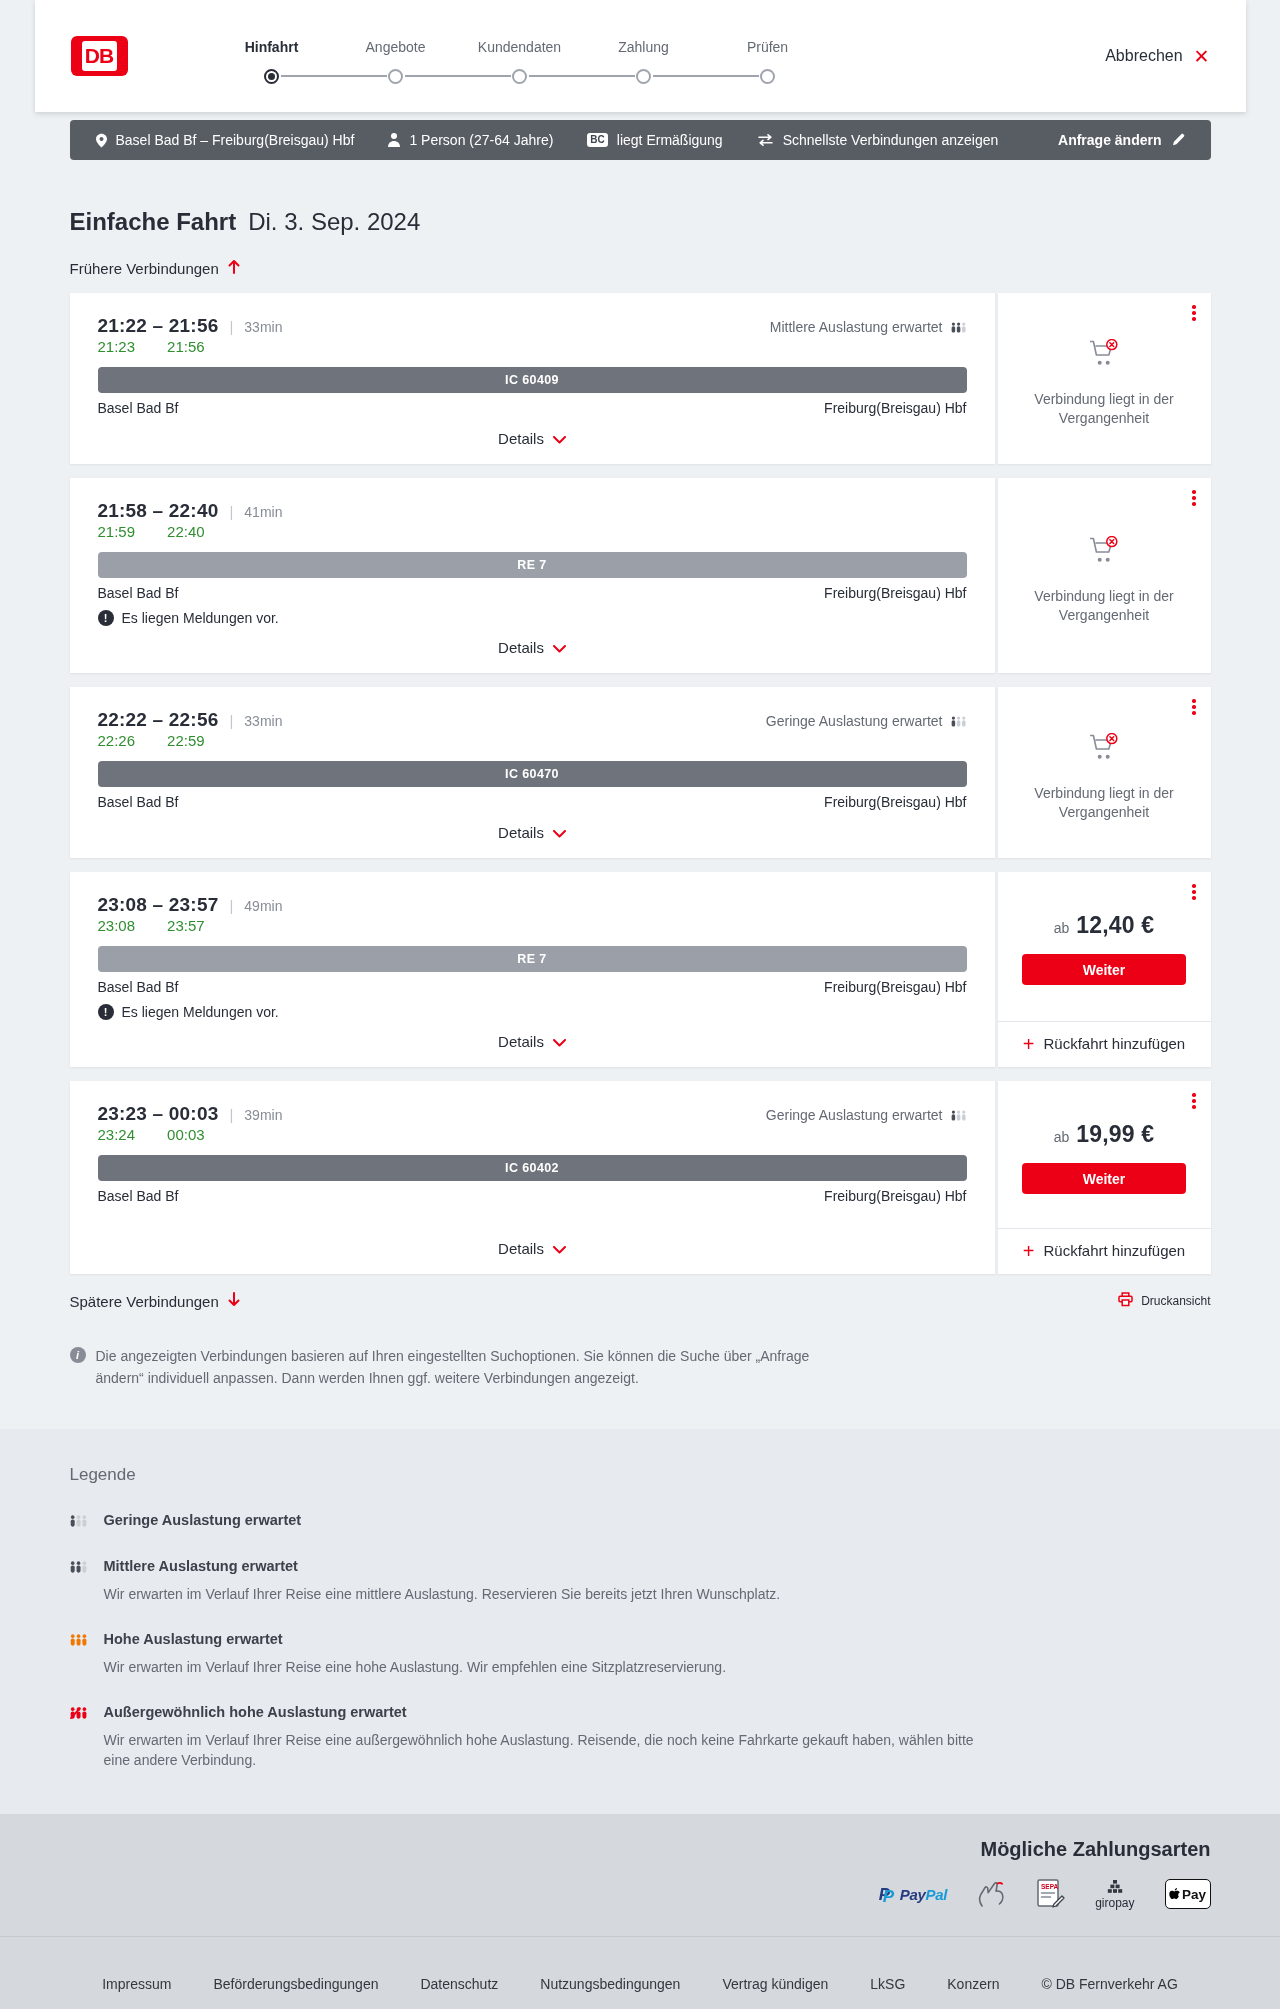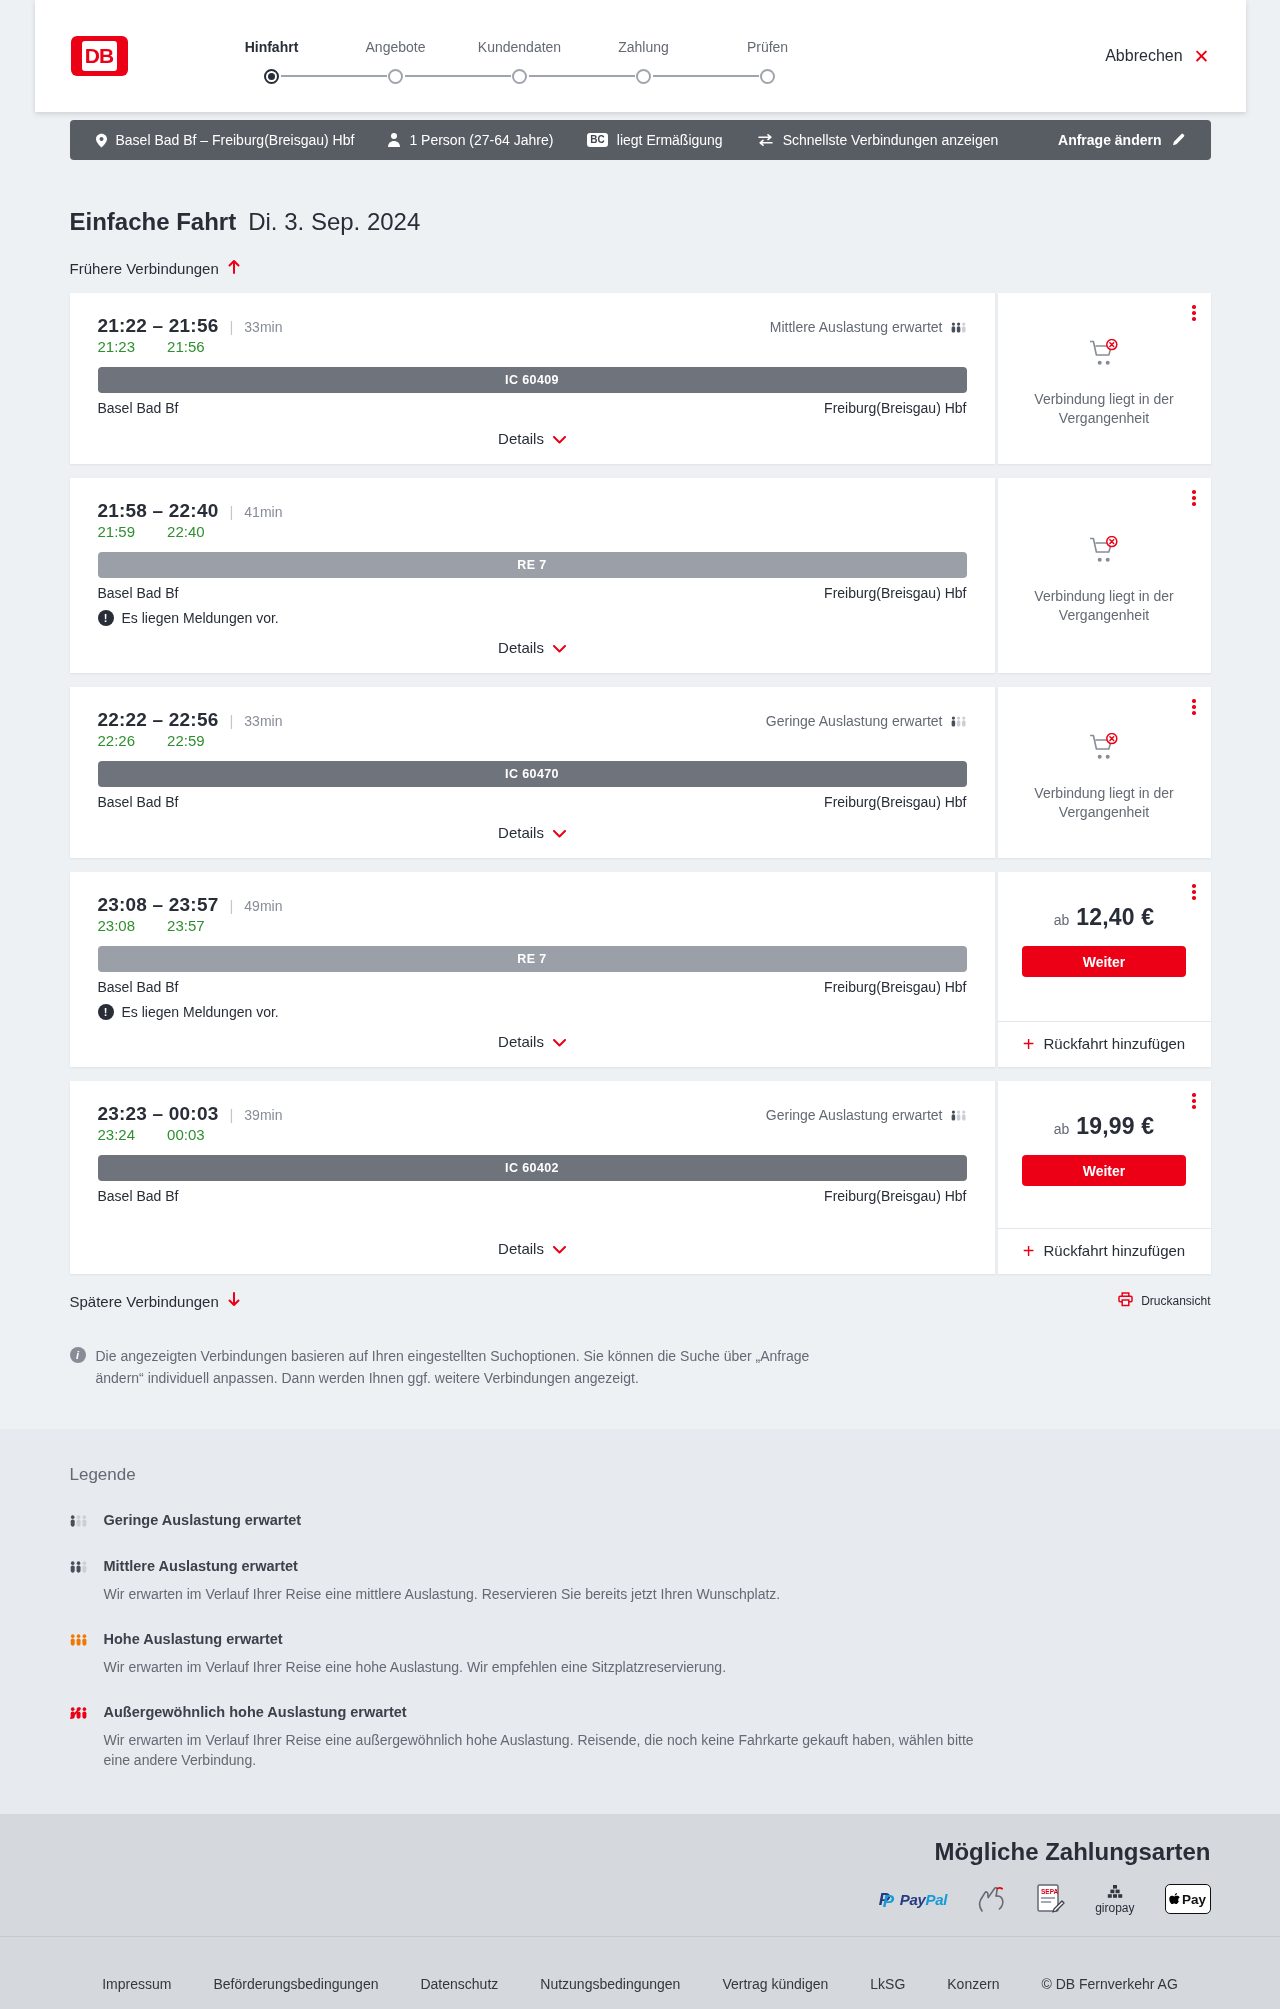--- a/index.html
+++ b/index.html
@@ -73,21 +73,21 @@
     cursor:pointer; padding-bottom:4px; }
 
   .card-panel { width:213px; margin-left:3px; background:#fff; box-shadow:0 1px 2px rgba(40,45,55,.08);
     position:relative; display:flex; flex-direction:column; }
   .kebab { position:absolute; top:10px; right:13px; display:flex; flex-direction:column; gap:2.5px;
     padding:2px; cursor:pointer; }
   .kebab i { width:3.5px; height:3.5px; border-radius:50%; background:#ec0016; }
   .panel-past { flex:1; display:flex; flex-direction:column; align-items:center; justify-content:center;
     gap:19px; padding:10px 20px 0; text-align:center; }
   .past-text { font-size:14px; color:#646973; line-height:19px; width:152px; }
-  .panel-book { flex:1; display:flex; flex-direction:column; align-items:center; padding-top:32px;justify-content:flex-end; }
+  .panel-book { flex:1; display:flex; flex-direction:column; align-items:center; padding-top:40px;justify-content:flex-end; }
   .price-row { display:flex; align-items:baseline; gap:7px; }
   .price-prefix { font-size:14px; color:#646973; }
   .price-value { font-size:23px; font-weight:800; color:#282d37; letter-spacing:.2px; }
   .weiter-btn { margin-top:15px; width:164px; height:31px; background:#ec0016; color:#fff;
     font-size:14px; font-weight:700; border:none; border-radius:4px; cursor:pointer;
     font-family:inherit; }
   .panel-bottom { margin-top:auto; width:100%; border-top:1px solid #e3e6ea; padding:13px 0 15px;
     display:flex; align-items:center; justify-content:center; gap:9px; font-size:15px; color:#282d37;
     cursor:pointer; }
   .plus-glyph { color:#ec0016; font-size:20px; font-weight:400; line-height:16px; }
@@ -117,21 +117,21 @@
   .v-mittel .occ-svg .p1, .v-mittel .occ-svg .p2 { fill:#494f59; }
   .v-hoch .occ-svg .p1, .v-hoch .occ-svg .p2, .v-hoch .occ-svg .p3 { fill:#f07800; }
   .v-sehr-hoch .occ-svg .p1, .v-sehr-hoch .occ-svg .p2, .v-sehr-hoch .occ-svg .p3 { fill:#ec0016; }
   .v-sehr-hoch .occ-svg .slash { display:block; }
   .occupancy.v-gering .occ-svg .p1 { fill:#494f59; }
   .occupancy.v-mittel .occ-svg .p1, .occupancy.v-mittel .occ-svg .p2 { fill:#494f59; }
 
   
   .payments-section { background:#d5d9de; padding:24px 0 0; height:122px; }
   .payments-inner { width:1141px; margin:0 auto; display:flex; flex-direction:column; align-items:flex-end; }
-  .payments-title { font-size:24px; font-weight:700; color:#282d37; }
+  .payments-title { font-size:20px; font-weight:700; color:#282d37; }
   .payments-row { margin-top:18px; display:flex; align-items:center; gap:30px; }
   .pm { display:flex; align-items:center; }
   .paypal-logo { display:flex; align-items:center; gap:5px; }
   .pp-mark { position:relative; width:16px; height:19px; }
   .pp-mark b { position:absolute; font-size:17px; font-style:italic; font-weight:800; }
   .pp-mark b.back { color:#253b80; left:0; top:0; }
   .pp-mark b.front { color:#179bd7; left:4px; top:2px; }
   .pp-word { font-size:15px; font-weight:800; font-style:italic; letter-spacing:-0.3px; }
   .pp-word .w1 { color:#253b80; } .pp-word .w2 { color:#179bd7; }
   .giropay { display:flex; flex-direction:column; align-items:center; gap:2px; }

